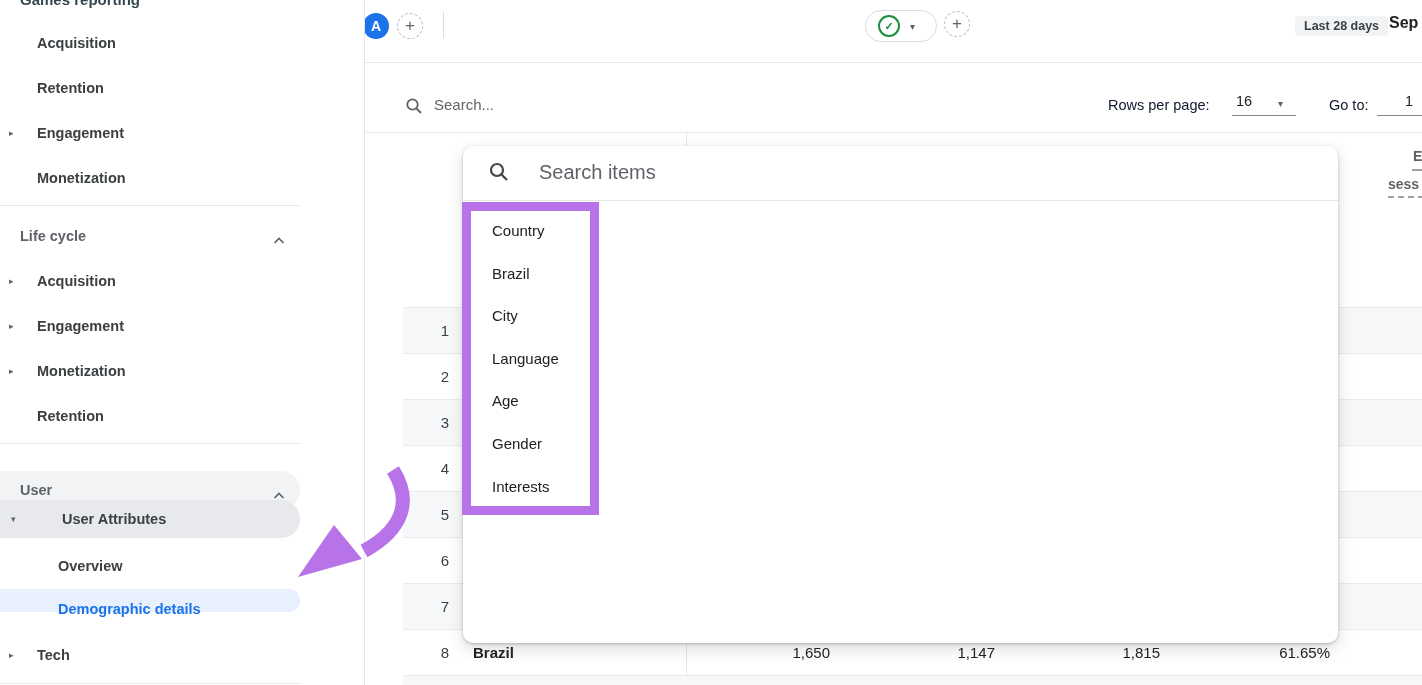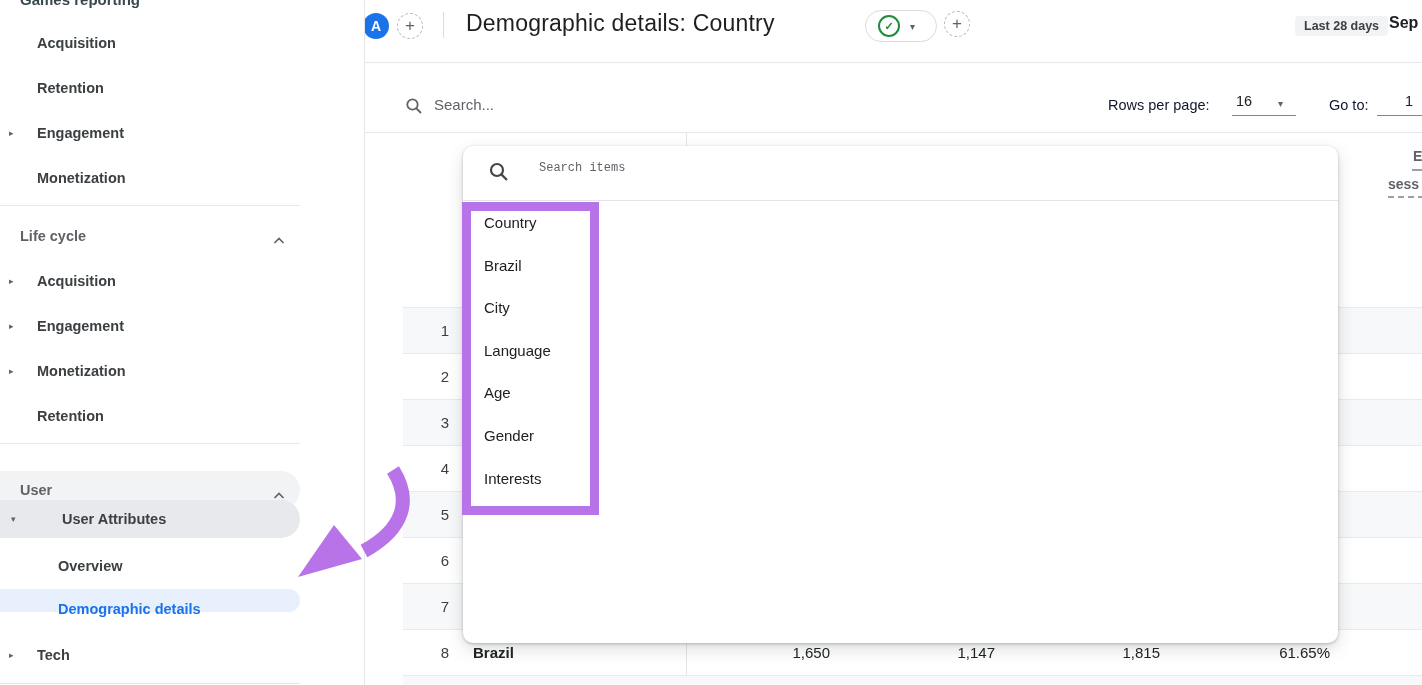--- a/index.html
+++ b/index.html
@@ -47,25 +47,25 @@
   .trow.odd{background:#f7f8f9;}
   .rownum{position:absolute;left:0;top:0;width:46px;text-align:right;line-height:45px;font-size:15px;color:#3c4043;}
   .dimcell{position:absolute;left:70px;top:0;line-height:45px;font-size:15px;font-weight:600;color:#202124;}
   .valcell{position:absolute;top:0;line-height:45px;font-size:15px;color:#202124;text-align:right;width:100px;}
   .cuthead{position:absolute;color:#5f6368;font-size:14px;font-weight:600;white-space:nowrap;}
   .dashed-u{position:absolute;border-top:2px dashed #9aa0a6;}
 
   
   .dropdown{position:absolute;left:463px;top:146px;width:875px;height:497px;background:#fff;border-radius:10px;
             box-shadow:0 1px 3px rgba(60,64,67,.3),0 6px 16px rgba(60,64,67,.18);z-index:40;}
-  .dd-search{position:absolute;left:74px;top:14px;width:600px;border:none;outline:none;font-size:12px;color:#000000;
-             background:transparent;font-family:Liberation Mono, monospace;}
+  .dd-search{position:absolute;left:74px;top:14px;width:600px;border:none;outline:none;font-size:20px;color:#000000;
+             background:transparent;font-family:Liberation Sans, sans-serif;}
   .dd-search::placeholder{color:#5f6368;opacity:1;}
   .dd-divider{position:absolute;left:0;top:54px;width:875px;border-top:1px solid #e4e5e7;}
-  .dd-list{position:absolute;left:0;top:56px;width:300px;margin:0;padding:0;list-style:none;}
+  .dd-list{position:absolute;left:0;top:56px;width:300px;margin:8px;padding:0;list-style:none;}
   .dd-list li{height:42.6px;line-height:42.6px;padding-left:21px;font-size:15px;color:#202124;}
 
   .purple-box{position:absolute;left:462px;top:202px;width:137px;height:313px;border:9px solid #b873e8;
               box-sizing:border-box;z-index:60;}
   .arrow-svg{position:absolute;left:280px;top:455px;z-index:50;}
 </style>
 </head>
 <body>
 
 <div class="stage">
@@ -120,21 +120,20 @@
 
     <span class="tri" style="top:645px;">▸</span>
     <div class="side-item" style="top:645px;">Tech</div>
 
     <div class="divider" style="top:683px;"></div>
   </nav>
 
   <div class="avatar">A</div>
   <div class="dash-circle" style="left:397px;top:13px;"><span>+</span></div>
   <div class="vline" style="left:443px;top:12px;height:26px;"></div>
-  <div class="title">Demographic details: Country</div>
 
   <div class="title-pill">
     <span class="check-circle">✓</span>
     <span class="caret abs" style="left:44px;top:10px;">▾</span>
   </div>
   <div class="dash-circle" style="left:944px;top:11px;"><span>+</span></div>
 
   <div class="date-pill">Last 28 days</div>
   <div class="date-part">Sep</div>
 

